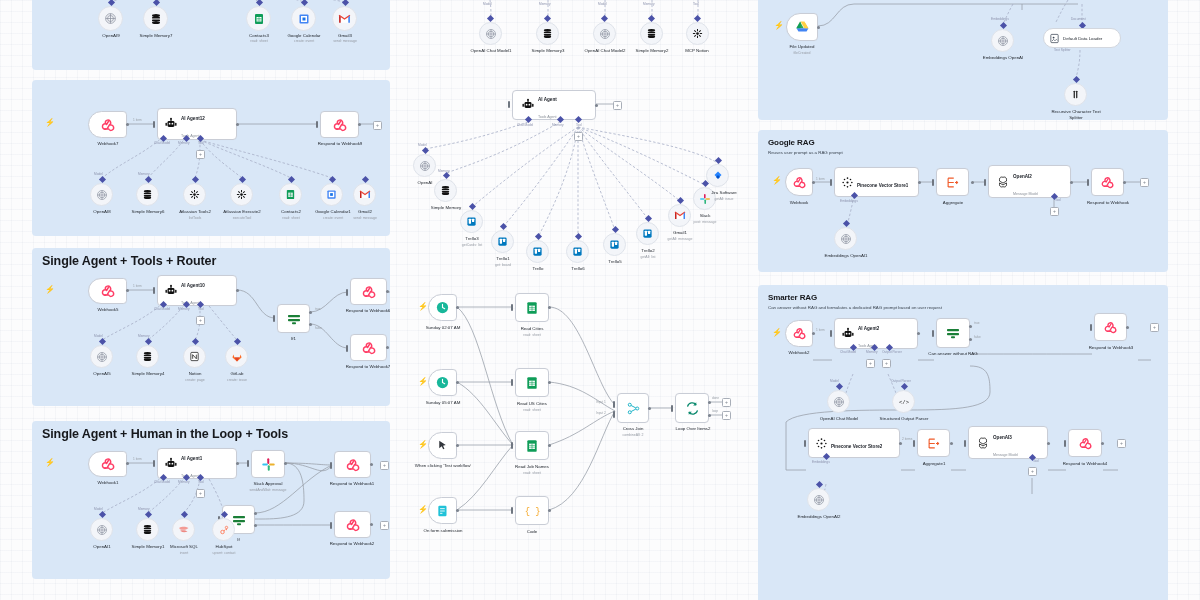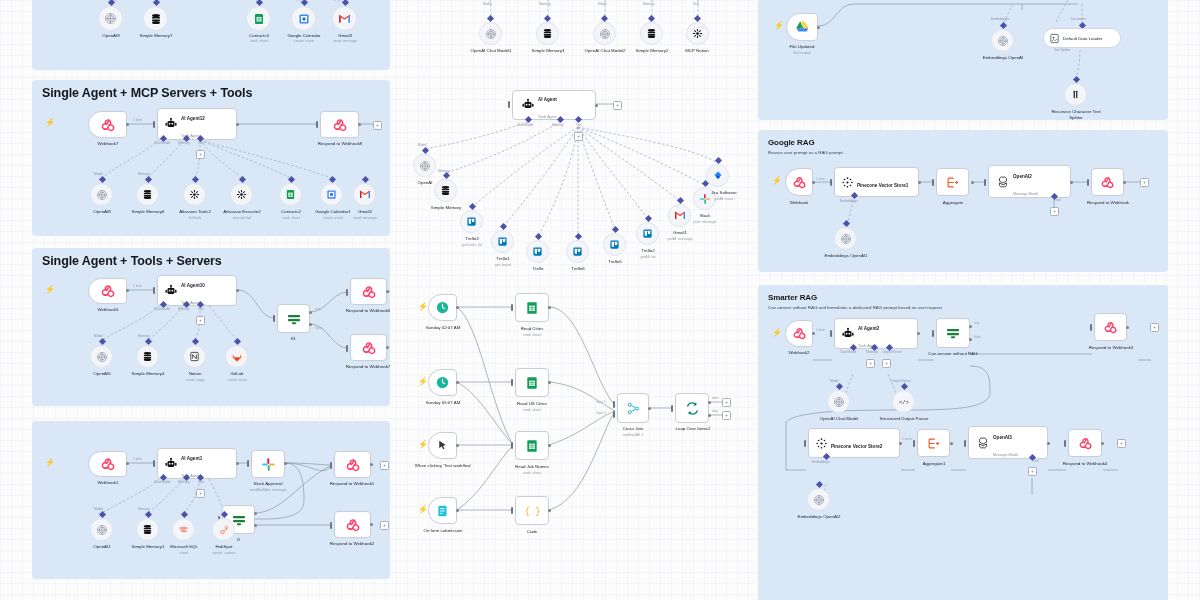--- a/index.html
+++ b/index.html
@@ -161,21 +161,20 @@
           <path d="M2 2l10 7L22 2" fill="none" stroke="#ea4335" stroke-width="2.6"></path>
           <path d="M2 2v14h3V6z" fill="#c5221f"></path>
           <path d="M22 2v14h-3V6z" fill="#4285f4"></path>
         </svg>
   </div>
   <div class="nlabel" style="left:288px;top:93px;width:50px;">Gmail3</div>
   <div class="nsublabel" style="left:288px;top:99px;width:50px;">send: message</div>
 </div>
 
 <div class="panel" style="left:32px;top:80px;width:358px;height:156px;">
-  <div class="panel-title">Single Agent + MCP Servers + Tools</div>
   <svg class="wires" viewBox="0 0 358 156">
     <path class="w" d="M95 44 L123 44"></path>
     <path class="w" d="M205 44 L286 44"></path>
     <path class="w" d="M328 44 L342 44"></path>
     <path class="wd" d="M131 57 C 110 75, 90 82, 70 98"></path>
     <path class="wd" d="M154 57 C 140 76, 128 84, 116 98"></path>
     <path class="wd" d="M168 60 C 168 76, 168 84, 163 98"></path>
     <path class="wd" d="M168 60 C 180 76, 195 86, 210 98"></path>
     <path class="wd" d="M168 60 C 200 74, 235 86, 259 98"></path>
     <path class="wd" d="M168 60 C 210 72, 260 84, 300 98"></path>
@@ -327,21 +326,21 @@
           <path d="M2 2l10 7L22 2" fill="none" stroke="#ea4335" stroke-width="2.6"></path>
           <path d="M2 2v14h3V6z" fill="#c5221f"></path>
           <path d="M22 2v14h-3V6z" fill="#4285f4"></path>
         </svg>
   </div>
   <div class="nlabel" style="left:311px;top:129px;width:44px;">Gmail2</div>
   <div class="nsublabel" style="left:311px;top:136px;width:44px;">send: message</div>
 </div>
 
 <div class="panel" style="left:32px;top:248px;width:358px;height:158px;">
-  <div class="panel-title">Single Agent + Tools + Servers</div>
+  <div class="panel-title">Single Agent + Tools + Router</div>
   <svg class="wires" viewBox="0 0 358 158">
     <path class="w" d="M95 42 L123 42"></path>
     <path class="w" d="M205 42 C 225 42, 225 70, 243 70"></path>
     <path class="w" d="M278 64 C 295 64, 300 44, 316 44"></path>
     <path class="w" d="M278 76 C 295 76, 300 100, 316 100"></path>
     <path class="w" d="M355 44 L362 44"></path>
     <path class="wd" d="M131 55 C 112 72, 90 80, 70 92"></path>
     <path class="wd" d="M154 55 C 140 72, 128 82, 116 92"></path>
     <path class="wd" d="M168 58 C 168 74, 168 82, 163 92"></path>
     <path class="wd" d="M177 58 C 190 74, 198 84, 205 92"></path>
@@ -479,20 +478,21 @@
     <svg width="12" height="12" viewBox="0 0 24 24">
           <path d="M12 21L3 13l1.6-6L7 13h10l2.4-6L21 13z" fill="#fc6d26"></path>
           <path d="M12 21L7 13h10z" fill="#e24329"></path>
         </svg>
   </div>
   <div class="nlabel" style="left:183px;top:123px;width:44px;">GitLab</div>
   <div class="nsublabel" style="left:183px;top:130px;width:44px;">create: issue</div>
 </div>
 
 <div class="panel" style="left:32px;top:421px;width:358px;height:158px;">
+  <div class="panel-title">Single Agent + Human in the Loop + Tools</div>
   <svg class="wires" viewBox="0 0 358 158">
     <path class="w" d="M95 42 L123 42"></path>
     <path class="w" d="M205 42 L217 42"></path>
     <path class="w" d="M253 42 C 270 42, 272 62, 272 80 C 272 96, 250 98, 230 98 C 210 98, 192 98, 186 98"></path>
     <path class="w" d="M253 42 C 280 42, 288 44, 300 44"></path>
     <path class="w" d="M253 42 C 280 42, 290 58, 300 44"></path>
     <path class="w" d="M223 92 C 250 92, 270 58, 300 44"></path>
     <path class="w" d="M223 104 C 250 104, 270 104, 300 104"></path>
     <path class="wd" d="M131 55 C 112 72, 90 80, 70 92"></path>
     <path class="wd" d="M154 55 C 140 72, 128 82, 116 92"></path>

